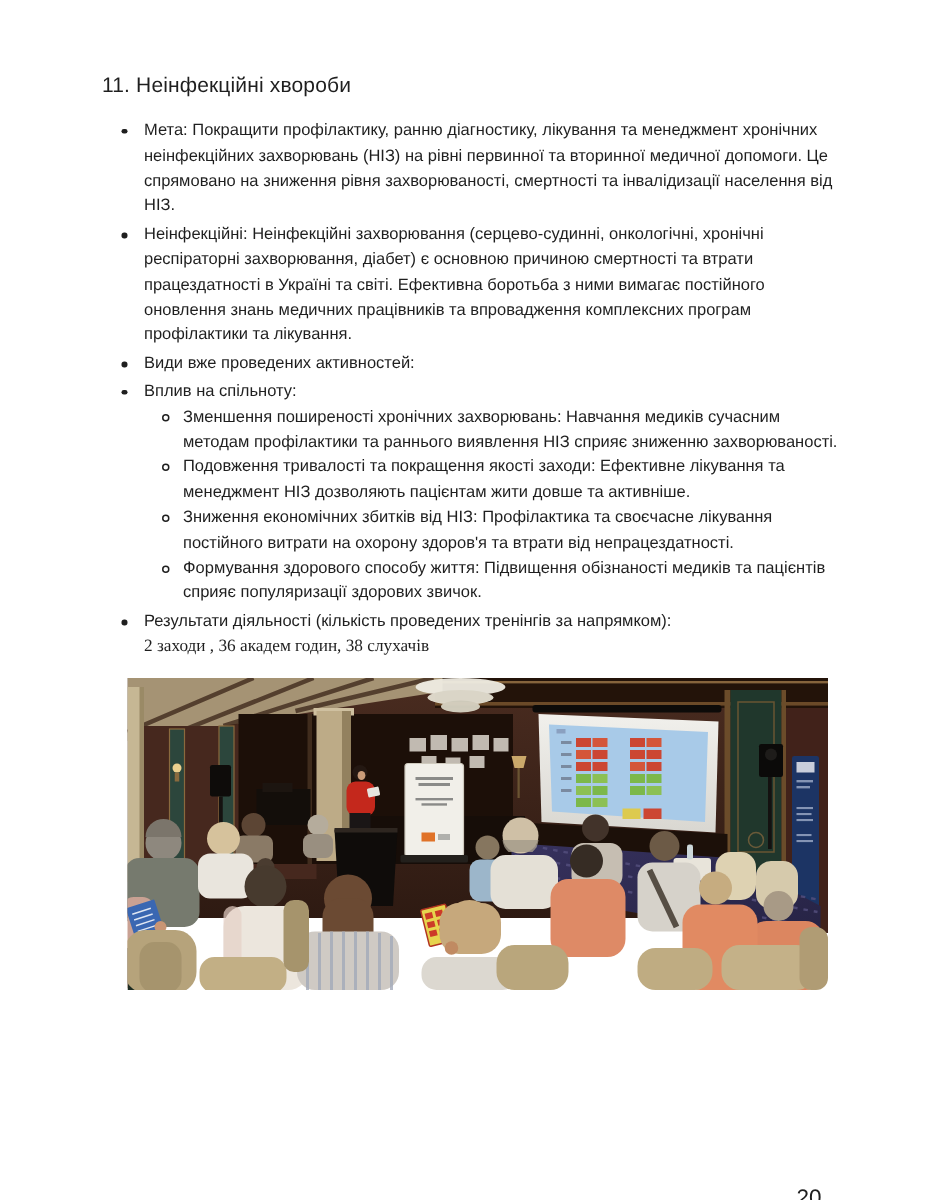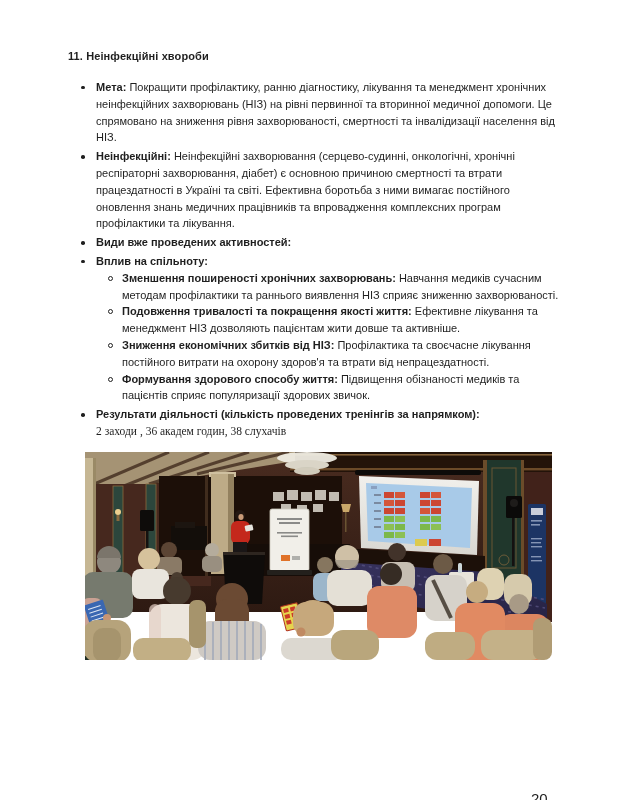--- a/index.html
+++ b/index.html
@@ -1,28 +1,28 @@
 <!DOCTYPE html>
 <html><head>
 <meta charset="utf-8">
 <style>
   html,body{margin:0;padding:0;}
   body{width:618px;height:800px;background:#ffffff;position:relative;
        font-family:"Liberation Sans",sans-serif;color:#1f1f1f;overflow:hidden;}
   .doc{position:absolute;left:68px;top:48px;width:492px;}
-  .title{font-size:11px;font-weight:700;line-height:16px;margin:0 0 15px 0;letter-spacing:.1px;}
+  .title{font-size:14px;font-weight:400;line-height:16px;margin:0 0 15px 0;letter-spacing:.1px;}
   .li1,.li2{font-size:11px;line-height:16.8px;}
   .li1{position:relative;padding-left:28px;margin-top:2px;}
   .li1.first{margin-top:0;}
   .li1::before{content:"";position:absolute;left:13px;top:6.8px;width:3.6px;height:3.6px;
                border-radius:50%;background:#1f1f1f;}
   .li2{position:relative;padding-left:54px;}
   .li2::before{content:"";position:absolute;left:40px;top:6px;width:3.4px;height:3.4px;
                border-radius:50%;border:1px solid #1f1f1f;background:transparent;box-sizing:border-box;width:5px;height:5px;}
-  .b{font-weight:700;}
+  .b{font-weight:400;}
   .results-line{padding-left:28px;font-family:Liberation Serif, serif;font-size:11.5px;line-height:17px;}
   .photo-wrap{margin:12px 0 0 17px;width:467px;height:208px;}
   .photo-wrap svg{display:block;}
   .page-num{position:absolute;left:531px;top:790px;font-size:15px;color:#1f1f1f;}
 </style>
 </head>
 <body>
 
 <div class="doc">
   <h1 class="title">11. Неінфекційні хвороби</h1>
@@ -42,21 +42,21 @@
   </div>
 
   <div class="li1">
     <span class="b">Вплив на спільноту:</span>
   </div>
   <div class="li2">
     <span class="b">Зменшення поширеності хронічних захворювань:</span>
     <span>Навчання медиків сучасним методам профілактики та раннього виявлення НІЗ сприяє зниженню захворюваності.</span>
   </div>
   <div class="li2">
-    <span class="b">Подовження тривалості та покращення якості життя:</span>
+    <span class="b">Подовження тривалості та покращення якості заходи:</span>
     <span>Ефективне лікування та менеджмент НІЗ дозволяють пацієнтам жити довше та активніше.</span>
   </div>
   <div class="li2">
     <span class="b">Зниження економічних збитків від НІЗ:</span>
     <span>Профілактика та своєчасне лікування постійного витрати на охорону здоров'я та втрати від непрацездатності.</span>
   </div>
   <div class="li2">
     <span class="b">Формування здорового способу життя:</span>
     <span>Підвищення обізнаності медиків та пацієнтів сприяє популяризації здорових звичок.</span>
   </div>

